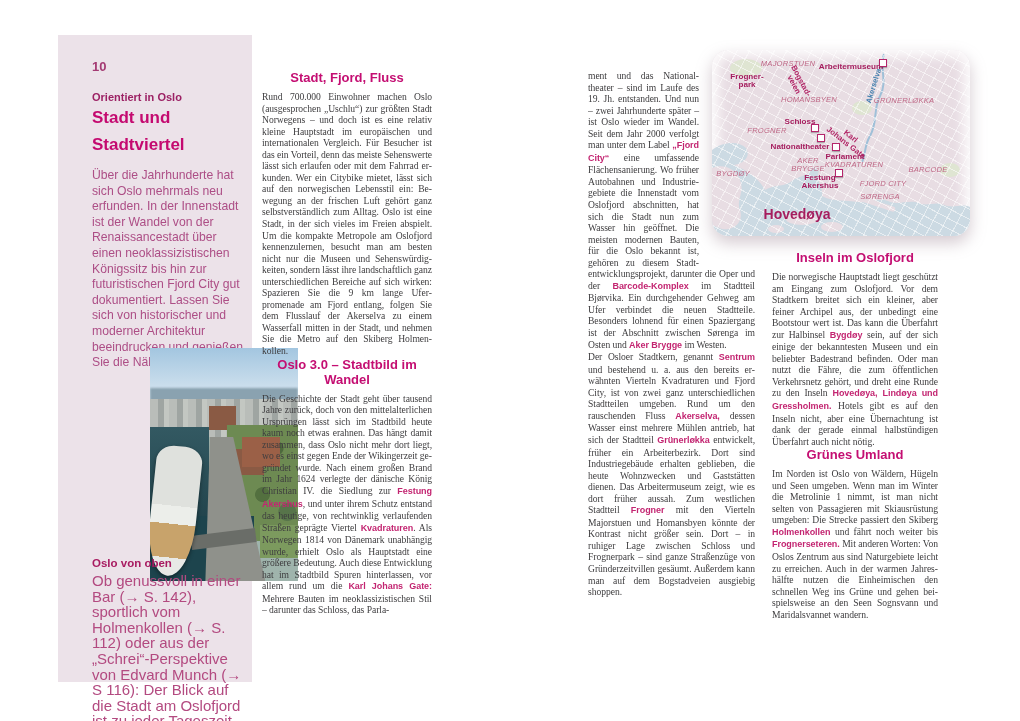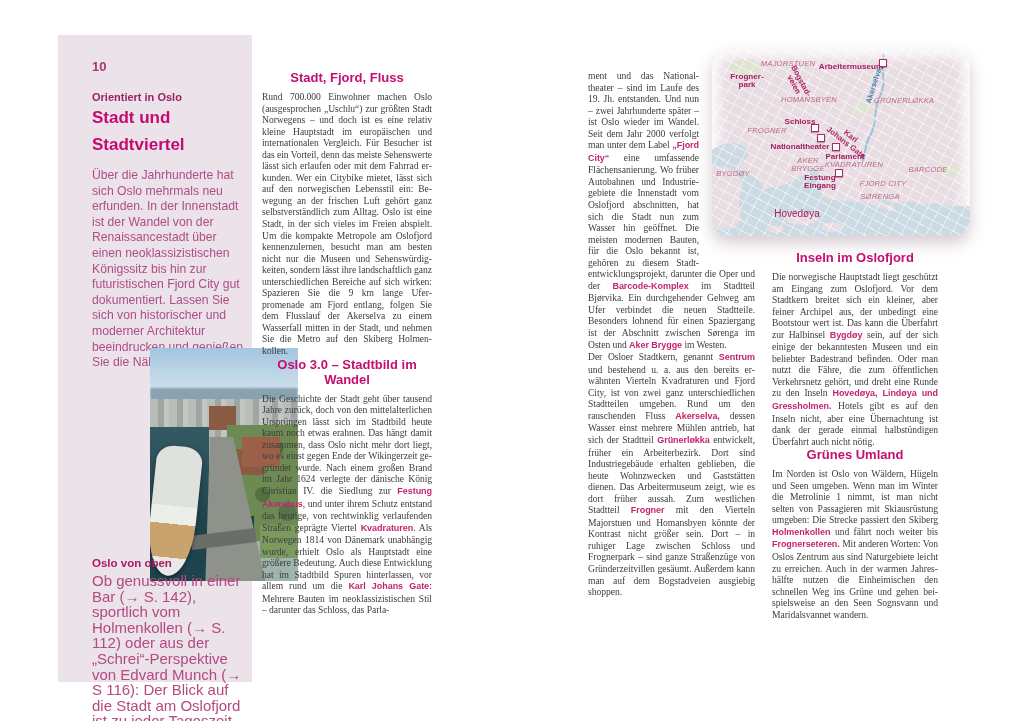--- a/index.html
+++ b/index.html
@@ -46,21 +46,21 @@
        box-shadow:inset 0 0 12px 7px rgba(255,255,255,.85), 0 7px 16px rgba(150,125,140,.40);}
   .map .grid{position:absolute;inset:0;border-radius:16px;overflow:hidden;
        background-image:repeating-linear-gradient(28deg,rgba(255,255,255,.55) 0 1px,transparent 1px 9px),
                         repeating-linear-gradient(118deg,rgba(255,255,255,.5) 0 1px,transparent 1px 11px);}
   .map svg{position:absolute;inset:0;border-radius:16px;}
   .lbl{position:absolute;transform:translate(-50%,-50%);white-space:pre-line;text-align:center;line-height:1.05;}
   .lbl.district{font-style:italic;font-size:7.6px;color:#bf6886;letter-spacing:.2px;}
   .lbl.poi{font-weight:bold;font-size:8.1px;color:#a51d5e;}
   .lbl.street{font-weight:bold;font-size:7.8px;color:#b12566;}
   .lbl.river{font-weight:bold;font-size:7.6px;color:#4580ae;}
-  .lbl.island{font-weight:normal;font-size:10px;color:#a51d5e;}
+  .lbl.island{font-weight:bold;font-size:14px;color:#a51d5e;}
   .mk{position:absolute;width:6px;height:6px;background:#fff;border:1.6px solid #b5256b;transform:translate(-50%,-50%);box-shadow:0 1px 1px rgba(0,0,0,.25);}
 </style>
 </head>
 <body>
 
 <div class="panel">
   <div class="pagenum">10</div>
   <div class="kicker">Orientiert in Oslo</div>
   <div class="ptitle">Stadt und Stadtviertel</div>
   <div class="intro">Über die Jahrhunderte hat sich Oslo mehrmals neu erfunden. In der Innenstadt ist der Wandel von der Renaissancestadt über einen neoklassizistischen Königssitz bis hin zur futuristischen Fjord City gut dokumentiert. Lassen Sie sich von historischer und moderner Architektur beeindrucken und genießen Sie die Nähe zum Wasser.</div>
@@ -139,21 +139,21 @@
       <div class="lbl street" style="left: 136px; top: 90px; transform: translate(-50%, -50%) rotate(38deg);">Karl
 Johans Gate</div>
       <div class="lbl poi" style="left: 88px; top: 97px;">Nationaltheater</div>
       <div class="lbl poi" style="left: 133px; top: 107px;">Parlament</div>
       <div class="lbl district" style="left: 96px; top: 115px;">AKER
 BRYGGE</div>
       <div class="lbl district" style="left: 142px; top: 115px;">KVADRATUREN</div>
       <div class="lbl district" style="left: 184px; top: 120px; margin-left: 32px;">BARCODE</div>
       <div class="lbl district" style="left: 21px; top: 124px;">BYGDØY</div>
       <div class="lbl poi" style="left: 108px; top: 132px;">Festung
-Eingang</div>
+Akershus</div>
       <div class="lbl district" style="left: 171px; top: 134px;">FJORD CITY</div>
       <div class="lbl district" style="left: 168px; top: 147px;">SØRENGA</div>
       <div class="lbl island" style="left: 85px; top: 164px;">Hovedøya</div>
       <div class="mk" style="left: 171px; top: 13px;"></div>
       <div class="mk" style="left: 103px; top: 78px;"></div>
       <div class="mk" style="left: 109px; top: 88px;"></div>
       <div class="mk" style="left: 124px; top: 97px;"></div>
       <div class="mk" style="left: 127px; top: 123px;"></div>
     </div>
 </div>

